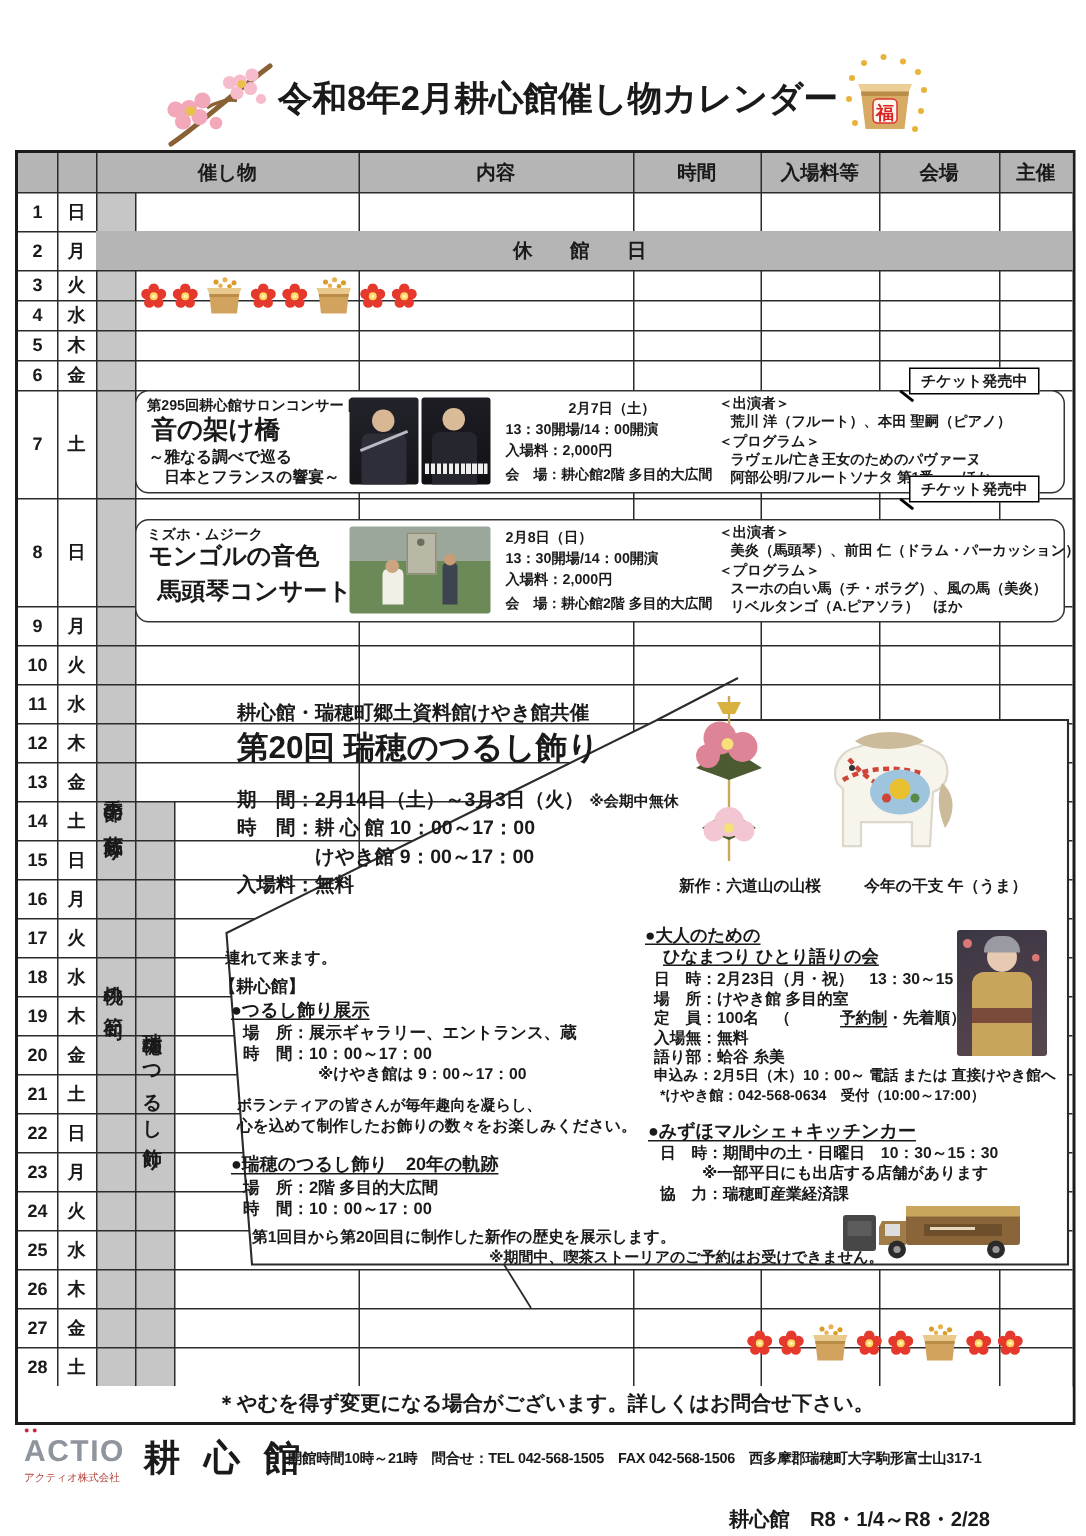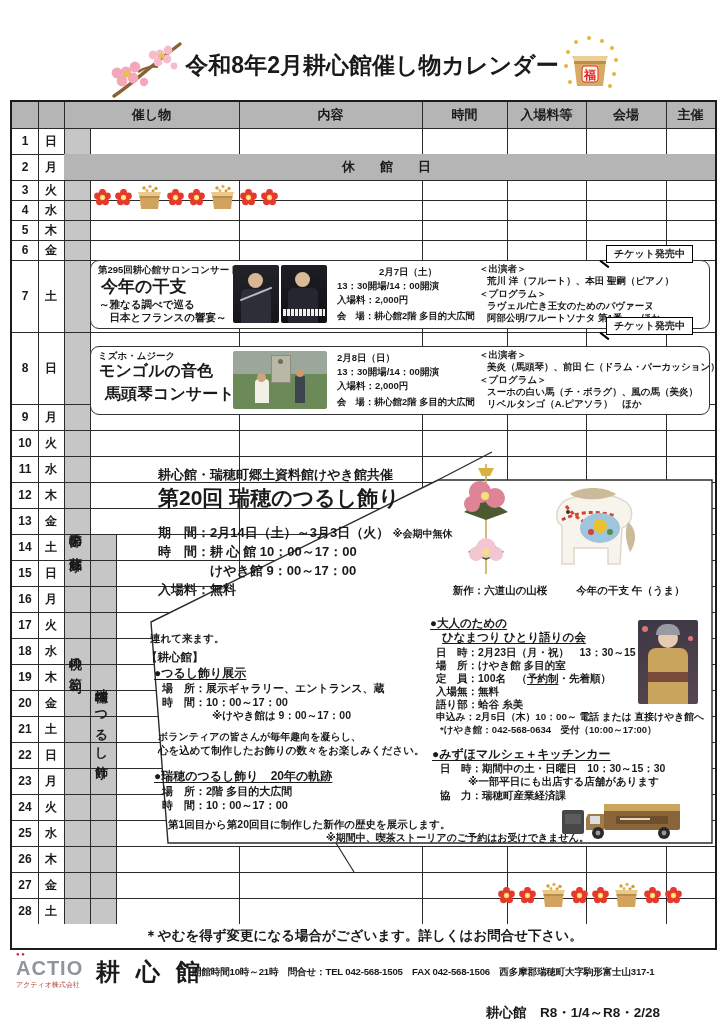--- a/index.html
+++ b/index.html
@@ -18,21 +18,21 @@
   .closedband{position:absolute;background:#b5b5b5;display:flex;align-items:center;justify-content:center;font-size:13px;font-weight:bold;letter-spacing:6px;z-index:3;}
   .noterow{position:absolute;left:0;top:822px;width:703px;height:24px;display:flex;align-items:center;justify-content:center;font-size:13.5px;font-weight:bold;z-index:3;background:#fff;}
   .evbox{position:absolute;background:#fff;border:1.4px solid #333;border-radius:9px;z-index:4;}
   .tag{position:absolute;background:#fff;border:1.6px solid #000;font-size:10px;font-weight:bold;padding:1px 7px;z-index:6;}
   .tag::after{content:"";position:absolute;left:-8px;bottom:-3px;width:11px;height:2px;background:#000;transform:rotate(38deg);}
   .t{position:absolute;white-space:nowrap;z-index:5;}
   .sec{text-decoration:underline;text-underline-offset:2px;font-weight:bold;}
   .ph{position:absolute;z-index:5;border-radius:2px;}
   .deco{position:absolute;display:flex;align-items:center;gap:4px;z-index:4;}
   .callout-svg{position:absolute;inset:0;z-index:4;pointer-events:none;}
-  .u{text-decoration:underline;text-underline-offset:2px;}
+  .u{text-decoration:underline;text-underline-offset:2px;margin-left:33px;}
   .titlebar{position:absolute;left:0;top:36px;width:724px;height:64px;}
 </style>
 </head>
 <body>
 
 <div id="stage">
 
   <div class="titlebar">
     <svg class="abs" style="left:108px;top:2px;" width="76" height="62" viewBox="0 0 76 62">
       <path d="M6 58 C24 46 40 30 72 6" stroke="#8a6134" stroke-width="3.4" fill="none" stroke-linecap="round"></path>
@@ -373,21 +373,21 @@
       <circle cx="6.5" cy="15" r="4.1"></circle>
           <circle cx="4.3" cy="8.2" r="4.1"></circle>
     </g>
     <circle cx="10" cy="10" r="3.1" fill="#ffd75e"></circle>
         <circle cx="10" cy="10" r="1.4" fill="#fff3c4"></circle>
   </svg>
     </div>
 
   <div class="evbox" style="left:90px;top:260px;width:618px;height:67px;">
     <div class="t b" style="left:7px;top:3px;font-size:9.5px;">第295回耕心館サロンコンサート</div>
-    <div class="t b" style="left:10px;top:14px;font-size:17px;">今年の干支</div>
+    <div class="t b" style="left:10px;top:14px;font-size:17px;">音の架け橋</div>
     <div class="t b" style="left:8px;top:37px;font-size:10.5px;">～雅なる調べで巡る</div>
     <div class="t b" style="left:8px;top:50px;font-size:10.5px;">　日本とフランスの響宴～</div>
     <div class="ph" style="left:142px;top:4px;width:46px;height:58px;background:linear-gradient(180deg,#23232b,#15151a);">
       <div class="abs" style="left:15px;top:8px;width:15px;height:15px;border-radius:50%;background:#d8b894;"></div>
       <div class="abs" style="left:8px;top:24px;width:30px;height:34px;background:#2e2e38;border-radius:5px 5px 0 0;"></div>
       <div class="abs" style="left:6px;top:28px;width:34px;height:2px;background:#b9b9c4;transform:rotate(-22deg);"></div>
     </div>
     <div class="ph" style="left:190px;top:4px;width:46px;height:58px;background:linear-gradient(180deg,#1d1d24,#101014);">
       <div class="abs" style="left:14px;top:7px;width:15px;height:15px;border-radius:50%;background:#d9bb97;"></div>
       <div class="abs" style="left:7px;top:23px;width:30px;height:35px;background:#26262e;border-radius:5px 5px 0 0;"></div>

